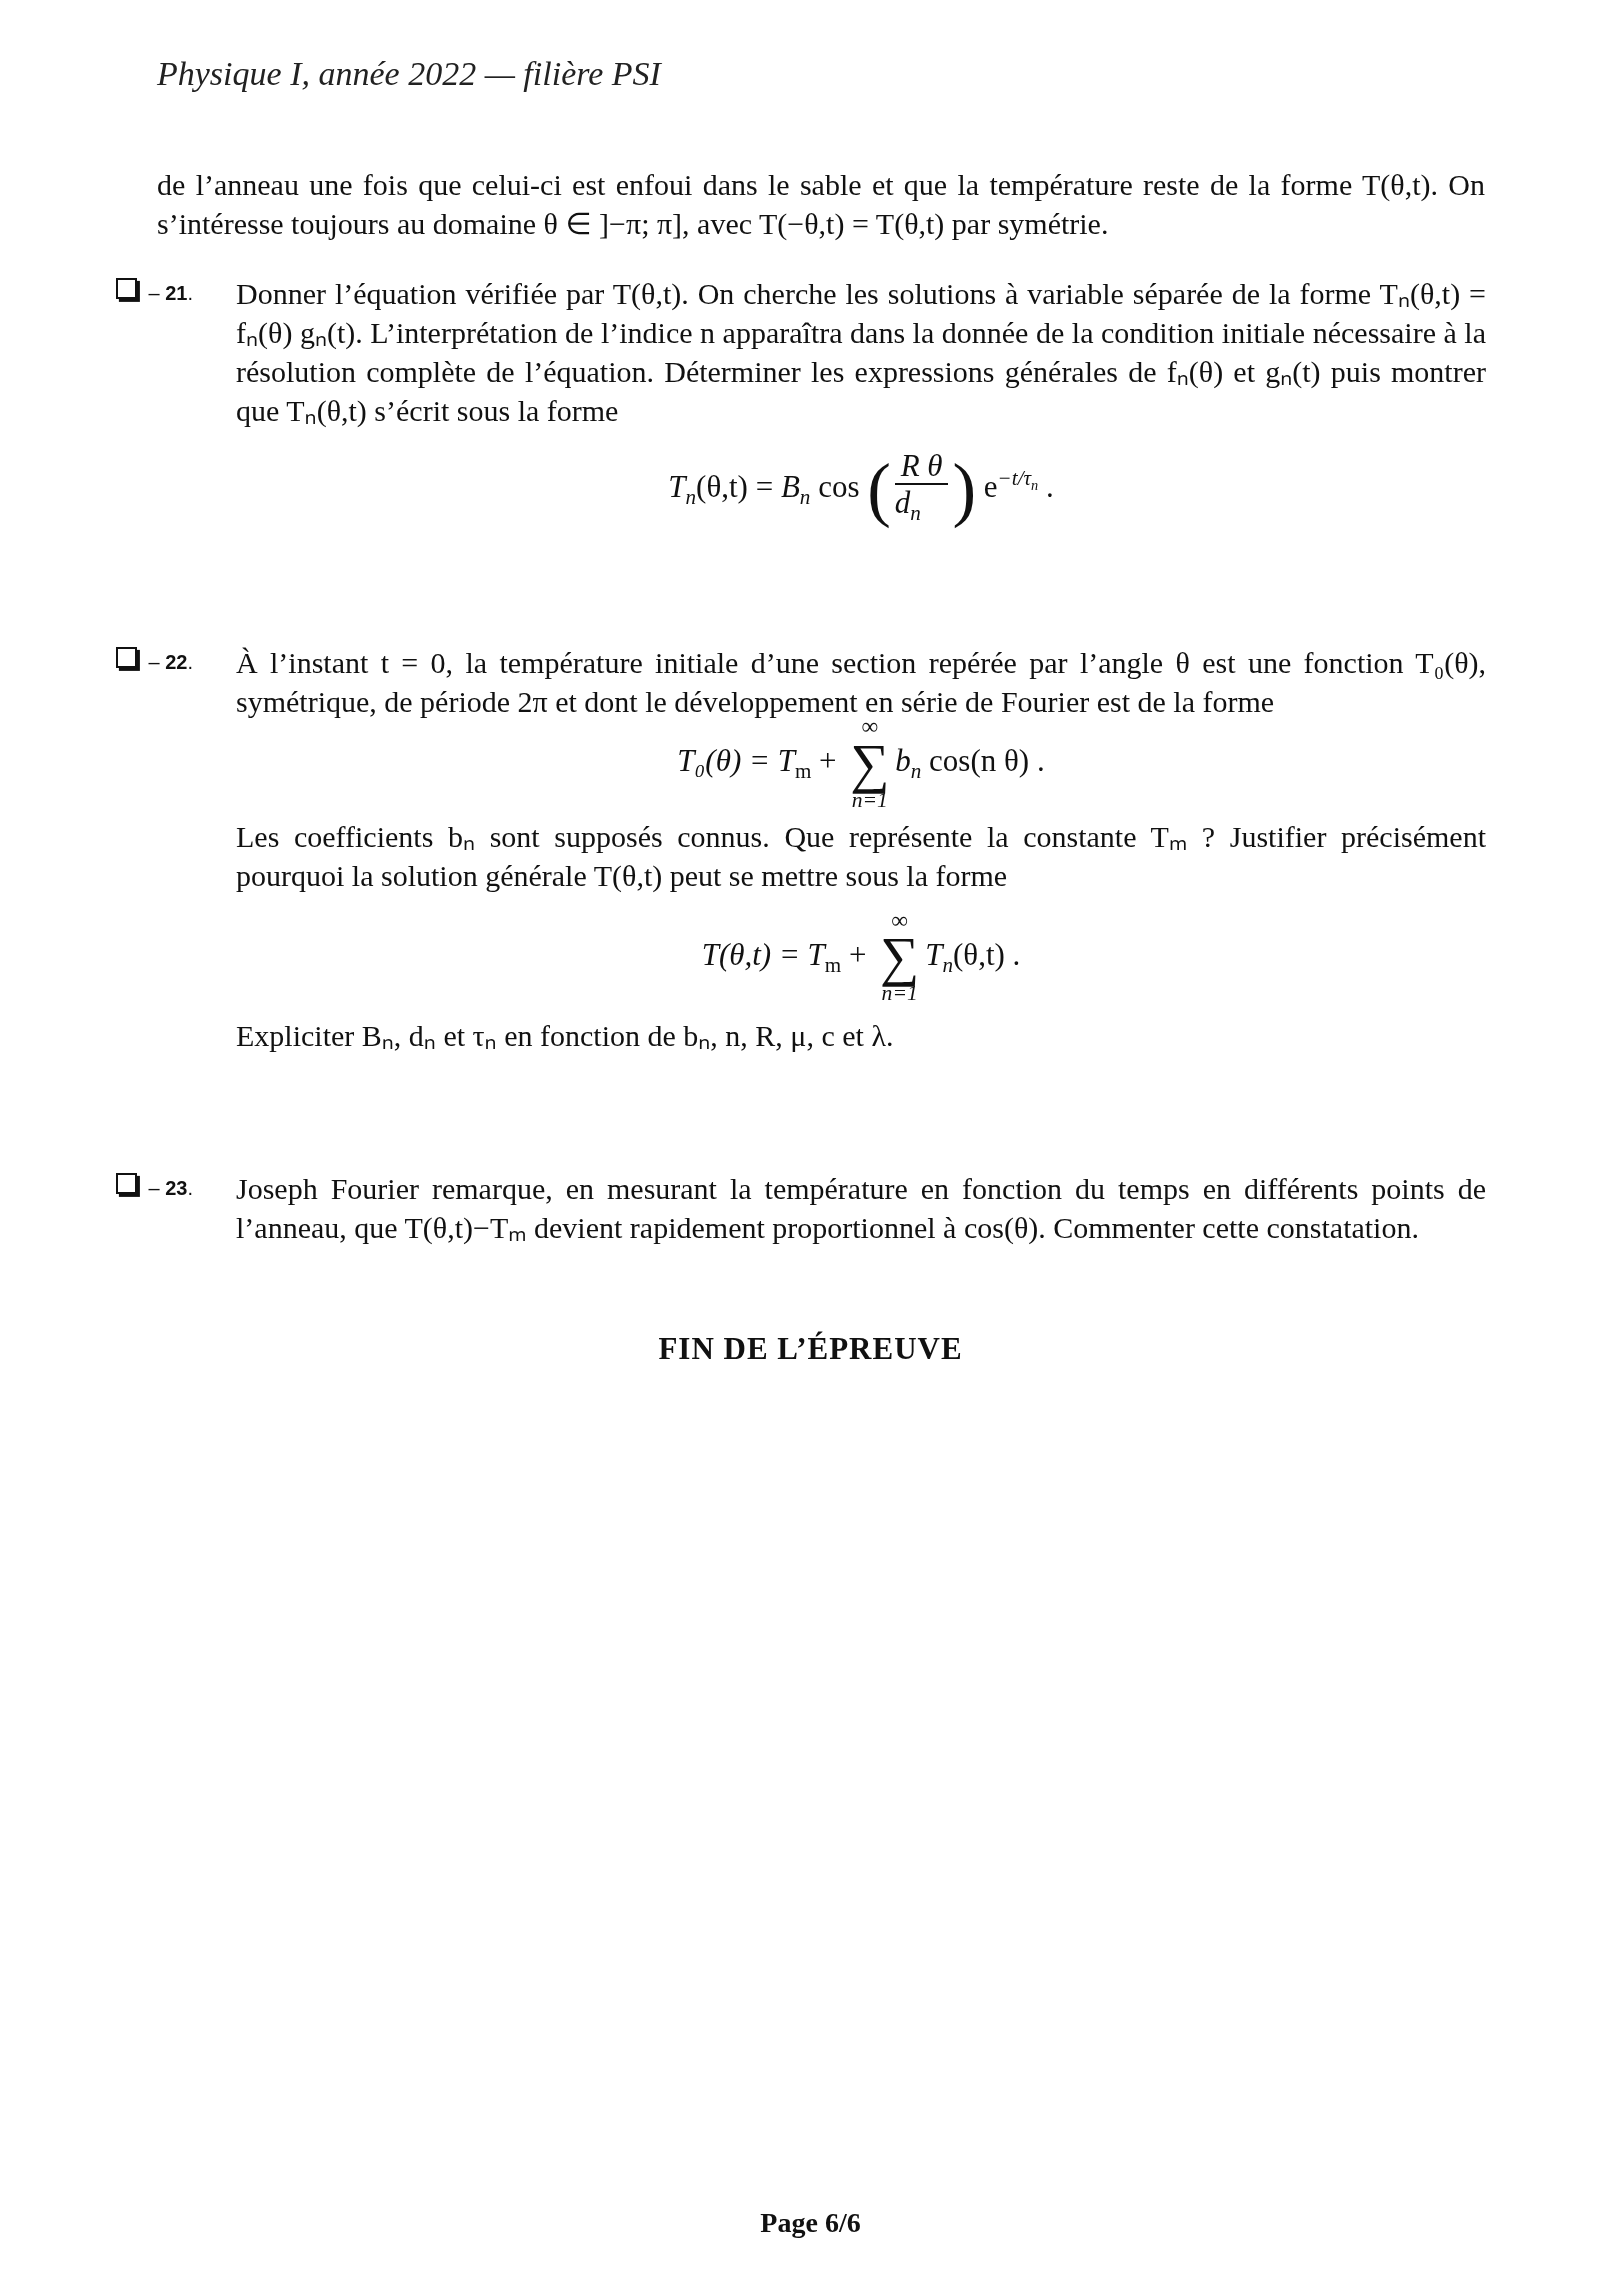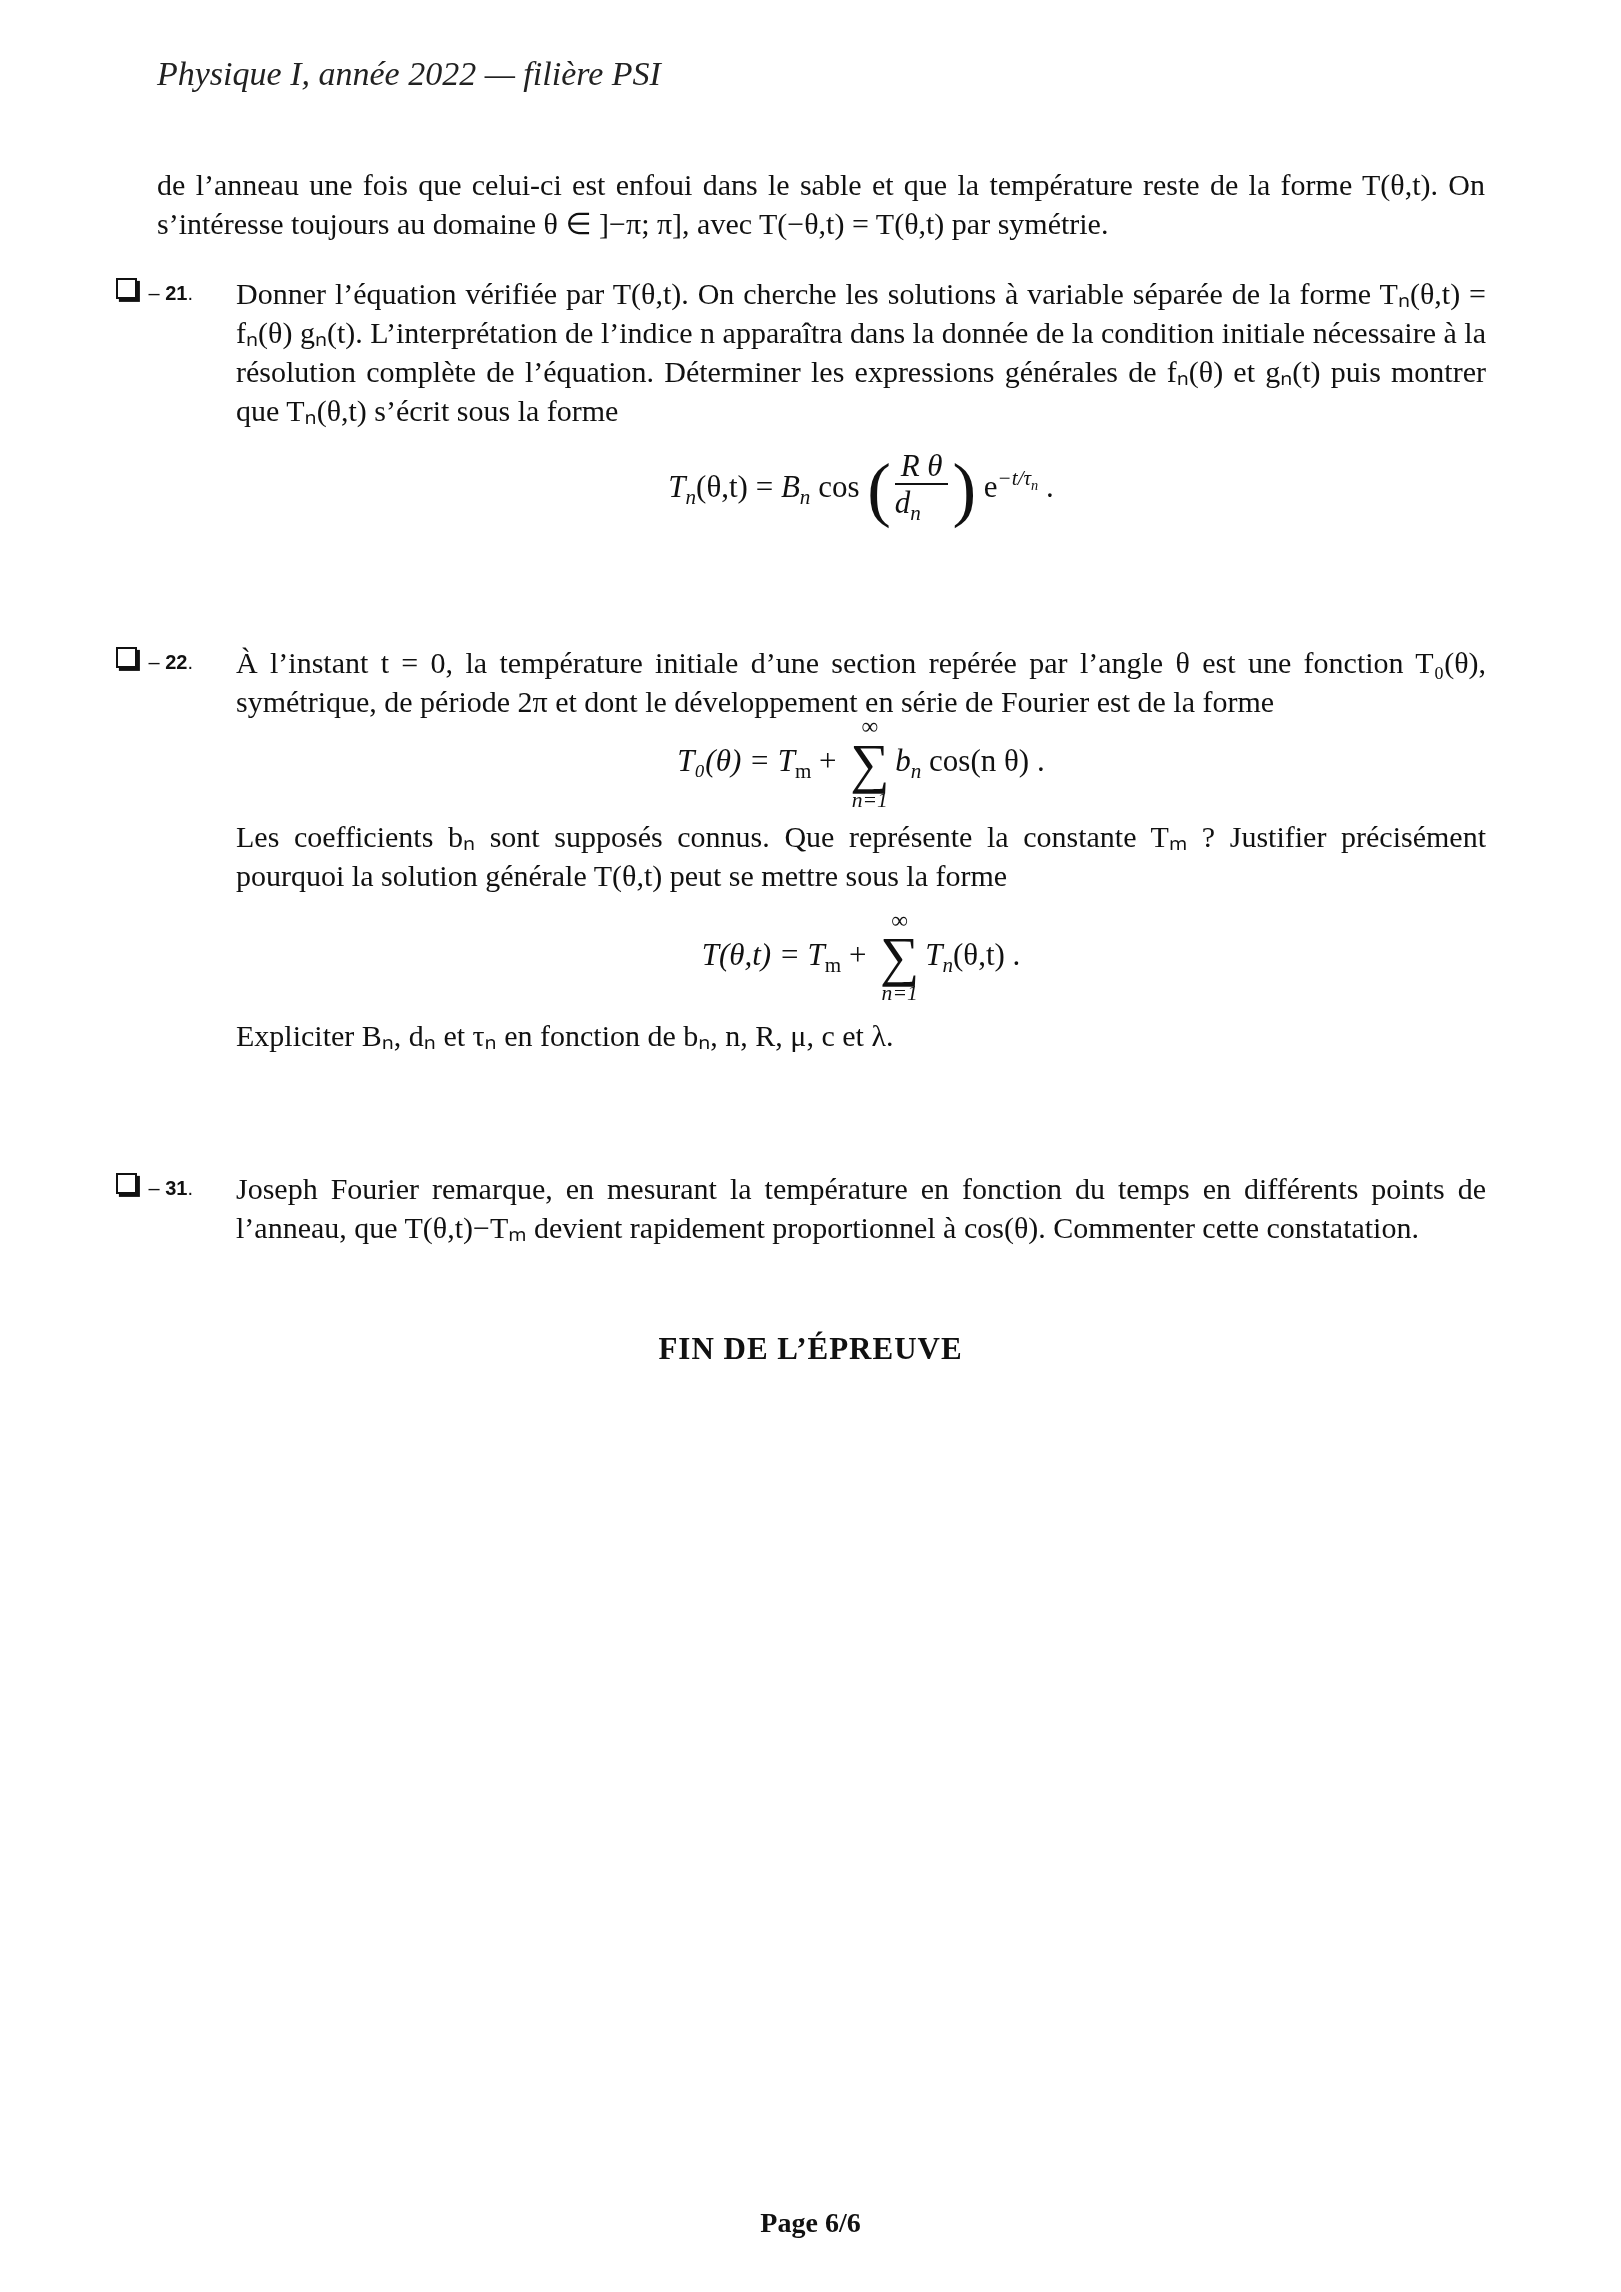--- a/index.html
+++ b/index.html
@@ -113,21 +113,21 @@
             <span class="sig">∑</span>
             <span class="bot">n=1</span>
           </span><i>T</i><sub><i>n</i></sub><span>(θ,t) .</span>
       </div>
       <div>Expliciter Bₙ, dₙ et τₙ en fonction de bₙ, n, R, μ, c et λ.</div>
     </div>
   </div>
 
   <div class="q q23">
     <div class="label">
-      <span class="box"></span><span>–</span>&nbsp;<b>31</b>.
+      <span class="box"></span><span>–</span>&nbsp;<b>23</b>.
     </div>
     <div class="body text">
       <div>Joseph Fourier remarque, en mesurant la température en fonction du temps en différents points de l’anneau, que T(θ,t)−Tₘ devient rapidement proportionnel à cos(θ). Commenter cette constatation.</div>
     </div>
   </div>
 
   <div class="end">FIN DE L’ÉPREUVE</div>
 
   <div class="footer-page">Page 6/6</div>
 </div>

